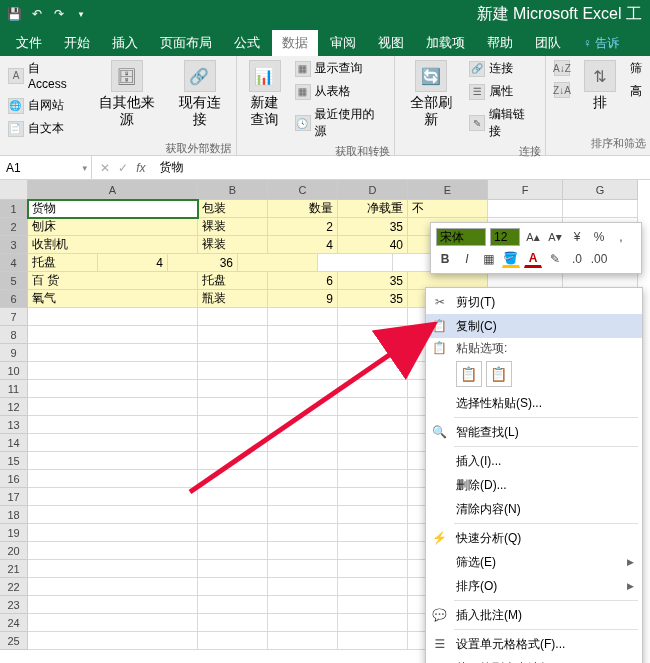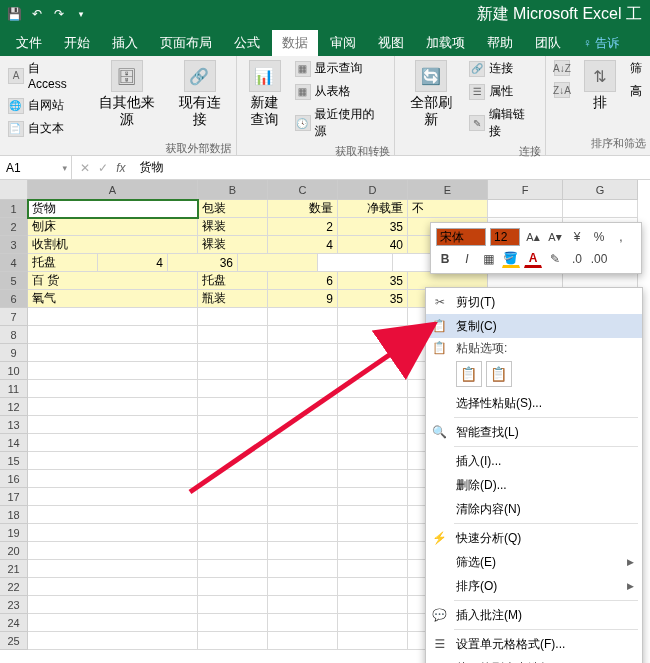--- a/index.html
+++ b/index.html
@@ -16,21 +16,21 @@
 .rgroup{border-right:1px solid #d4d4d4;display:flex;flex-direction:column;padding:2px 4px}
 .rgroup-body{flex:1;display:flex;align-items:flex-start;gap:2px}
 .rgroup-label{text-align:right;font-size:11px;color:#666;padding:2px 0}
 .rbtn-v{display:flex;flex-direction:column;align-items:center;justify-content:center;padding:2px 4px;cursor:pointer;min-width:48px}
 .rbtn-v .ricon{width:32px;height:32px;background:#e0e0e0;border:1px solid #ccc;margin-bottom:2px;display:flex;align-items:center;justify-content:center;font-size:16px;color:#666}
 .rbtn-v .rlabel{font-size:14px;text-align:center;line-height:1.2}
 .rbtn-s{display:flex;align-items:center;padding:2px 4px;cursor:pointer;font-size:11px;gap:4px}
 .rbtn-s .ricon-s{width:16px;height:16px;background:#e0e0e0;border:1px solid #ccc;display:flex;align-items:center;justify-content:center;font-size:10px;color:#666}
 .rstack{display:flex;flex-direction:column;gap:2px}
 .formula-bar{height:24px;display:flex;align-items:center;border-bottom:1px solid #d4d4d4;background:#fff}
-.namebox{width:72px;border-right:1px solid #d4d4d4;padding:0 6px;height:100%;display:flex;align-items:center;position:relative}
+.namebox{width:92px;border-right:1px solid #d4d4d4;padding:0 6px;height:100%;display:flex;align-items:center;position:relative}
 .namebox::after{content:"▾";position:absolute;right:4px;color:#888;font-size:9px}
 .fbtns{display:flex;padding:0 8px;gap:8px;color:#aaa}
 .fx{font-style:italic;font-size:12px;color:#666}
 .finput{flex:1;padding:0 6px}
 .sheet{display:flex}
 .rowhdrs{display:flex;flex-direction:column}
 .corner{width:28px;height:20px;background:#e6e6e6;border-right:1px solid #ccc;border-bottom:1px solid #ccc}
 .rowhdr{width:28px;height:18px;background:#e6e6e6;border-right:1px solid #ccc;border-bottom:1px solid #ccc;display:flex;align-items:center;justify-content:center;font-size:11px;color:#444}
 .rowhdr.sel{background:#c8c8c8}
 .grid-area{flex:1}
@@ -39,21 +39,21 @@
 .colhdr.sel{background:#c8c8c8}
 .w-A{width:170px}.w-B{width:70px}.w-C{width:70px}.w-D{width:70px}.w-E{width:80px}.w-F{width:75px}.w-G{width:75px}
 .rows{display:flex;flex-direction:column}
 .row{display:flex;height:18px}
 .cell{border-right:1px solid #d9d9d9;border-bottom:1px solid #d9d9d9;padding:0 4px;font-size:12px;display:flex;align-items:center;overflow:hidden;white-space:nowrap}
 .cell.num{justify-content:flex-end}
 .cell.sel{background:#fef9c3}
 .cell.sel.a1{background:#fff;outline:2px solid #2d7d2d;outline-offset:-1px;z-index:2;position:relative}
 .mini-toolbar{position:absolute;top:222px;left:430px;width:212px;background:#fff;border:1px solid #c6c6c6;box-shadow:0 3px 8px rgba(0,0,0,.3);padding:3px}
 .mt-row{display:flex;align-items:center;gap:4px;padding:2px}
-.mt-sel{border:1px solid #abadb3;padding:1px 3px;font-size:11px;background:#c2410c;display:flex;align-items:center;height:18px}
+.mt-sel{border:1px solid #abadb3;padding:1px 3px;font-size:11px;background:#4d7c0f;display:flex;align-items:center;height:18px}
 .mt-sel.font{width:50px}
 .mt-sel.size{width:30px}
 .mt-ico{width:18px;height:18px;border:1px solid transparent;display:flex;align-items:center;justify-content:center;font-size:12px;cursor:pointer;color:#444}
 .mt-ico.aa{font-size:11px}
 .context-menu{position:absolute;top:287px;left:425px;width:218px;background:#fff;border:1px solid #c6c6c6;box-shadow:0 3px 8px rgba(0,0,0,.3);padding:2px 0}
 .cm-item{display:flex;align-items:center;height:24px;padding:0 8px 0 30px;position:relative;cursor:pointer;font-size:12px}
 .cm-item:hover,.cm-item.hover{background:#d5e1f2}
 .cm-icon{position:absolute;left:6px;width:16px;height:16px;display:flex;align-items:center;justify-content:center;font-size:12px;color:#555}
 .cm-sep{height:1px;background:#e0e0e0;margin:2px 4px 2px 28px}
 .cm-label-row{padding:2px 8px 2px 30px;font-size:12px;color:#444}

